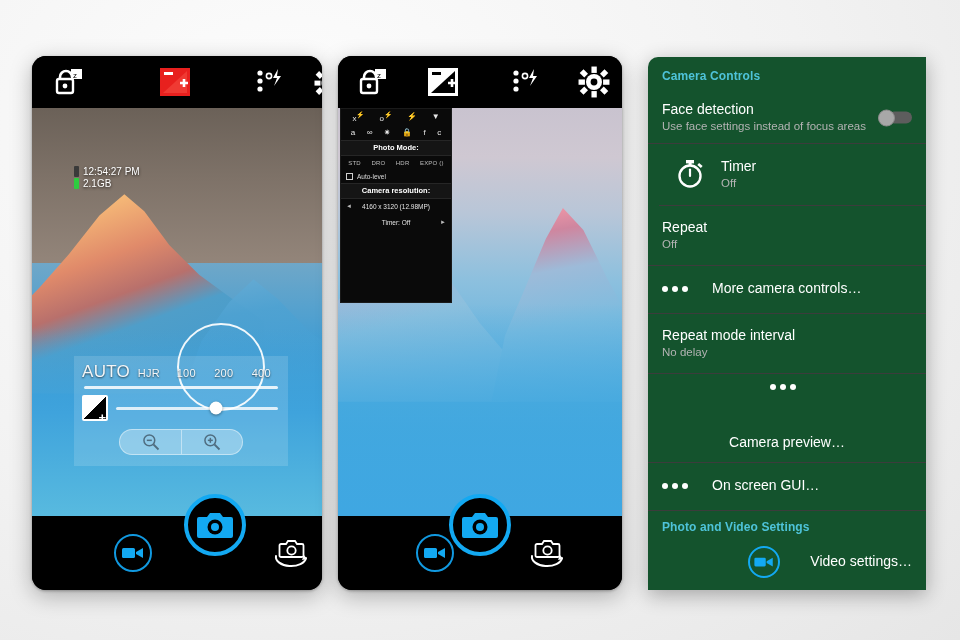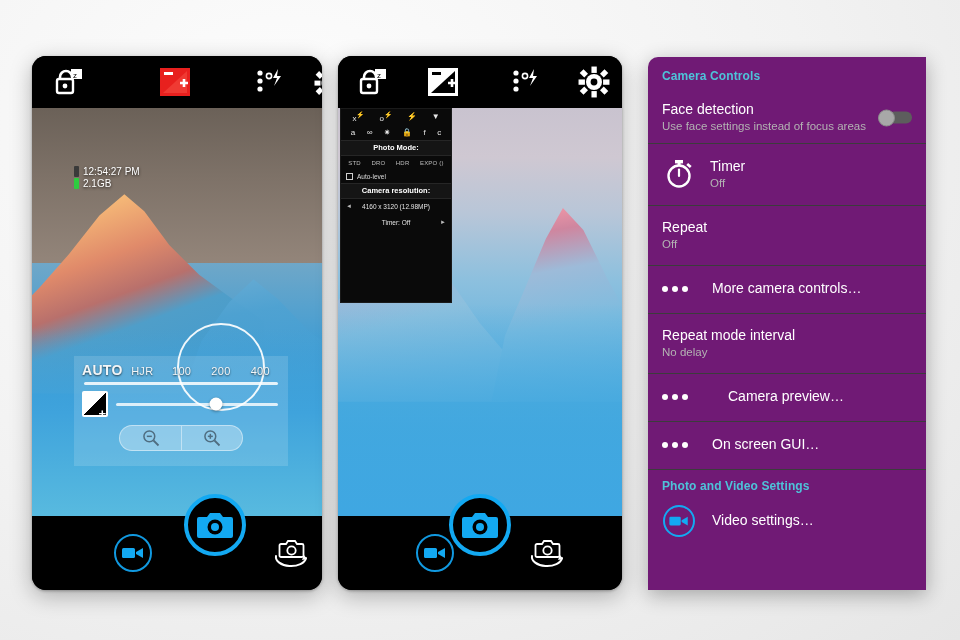--- a/index.html
+++ b/index.html
@@ -78,21 +78,21 @@
   
   .ctrl-overlay {
     position: absolute; z-index: 5;
     background: rgba(255,255,255,0.14);
   }
   .iso-row { display: flex; align-items: baseline; padding: 6px 8px 2px 8px; }
   .iso-item {
     flex: 1; text-align: center; color: #f3f6f8; font-size: 11px;
     text-shadow: 0 1px 2px rgba(0,0,0,.65); letter-spacing: .3px;
   }
-  .iso-item.sel { font-weight: bold; font-size: 14px; }
+  .iso-item.sel { font-weight: normal; font-size: 17px; }
   .iso-underline { height: 3px; background: rgba(255,255,255,0.85); margin: 2px 10px 0 10px; border-radius: 2px; }
 
   .exp-row { display: flex; align-items: center; padding: 6px 10px 4px 8px; gap: 8px; }
   .exp-badge {
     width: 26px; height: 26px; background: #fff; flex: 0 0 auto;
     position: relative; border-radius: 2px;
   }
   .exp-badge::before {
     content: ""; position: absolute; inset: 2px;
     background: linear-gradient(to bottom right, #fff 0 48%, #000 48% 100%);
@@ -156,21 +156,21 @@
   .switchcam { position: absolute; display: flex; align-items: center; justify-content: center; }
 
   
   .vslider { position: absolute; z-index: 7; }
   .vslider .bar { position: absolute; left: 50%; top: 0; width: 3px; height: 100%;
     background: #e9e9e9; transform: translateX(-50%); border-radius: 2px; }
 
   
   .panel {
     position: absolute; left: 648px; top: 57px; width: 278px; height: 533px;
-    background: #701a75; border-radius: 10px 0 0 0; overflow: hidden;
+    background: #14532d; border-radius: 10px 0 0 0; overflow: hidden;
     box-shadow: 0 5px 20px rgba(0,0,0,0.3);
     color: #fff;
   }
   .sec-header {
     color: #4ec3d9; font-size: 12px; font-weight: bold;
     padding: 12px 14px 8px 14px; letter-spacing: .1px;
   }
   .panel-row {
     position: relative; padding: 10px 14px 11px 14px;
     border-bottom: 1px solid #3c3c3c;
@@ -479,21 +479,21 @@
       <div class="texts" style="padding-right:46px;">
         <span class="row-title">Face detection</span>
         <span class="row-sub">Use face settings instead of focus areas</span>
       </div>
       <div class="toggle">
         <span class="track"></span>
         <span class="knob"></span>
       </div>
     </div>
 
-    <div class="panel-row" style="min-height:62px;">
+    <div class="panel-row" style="min-height:62px;margin-left:11px;">
       <span class="ricon">
         <svg width="32" height="32" viewBox="0 0 32 32">
           <circle cx="16" cy="18" r="10.5" fill="none" stroke="#fff" stroke-width="2.4"></circle>
           <rect x="12" y="2" width="8" height="3.4" fill="#fff"></rect>
           <rect x="14.6" y="5" width="3" height="3" fill="#fff"></rect>
           <rect x="24" y="6" width="4.6" height="2.8" fill="#fff" transform="rotate(40 26 7)"></rect>
           <line x1="16" y1="18" x2="16" y2="11.5" stroke="#fff" stroke-width="2.2" stroke-linecap="round"></line>
         </svg>
       </span>
       <div class="texts">
@@ -520,21 +520,21 @@
       </div>
     </div>
 
     <div class="panel-row" style="min-height:60px;">
       <div class="texts">
         <span class="row-title">Repeat mode interval</span>
         <span class="row-sub">No delay</span>
       </div>
     </div>
 
-    <div class="panel-row" style="min-height:48px; gap:32px;">
+    <div class="panel-row" style="min-height:48px; gap:16px;flex-direction:column;">
       <span class="dots3">
           <i></i>
           <i></i>
           <i></i>
         </span>
       <div class="texts">
         <span class="row-title">Camera preview…</span>
       </div>
     </div>
 
@@ -545,21 +545,21 @@
           <i></i>
         </span>
       <div class="texts">
         <span class="row-title">On screen GUI…</span>
       </div>
     </div>
 
     <div class="sec-header" style="padding:9px 14px 2px 14px;">Photo and Video Settings</div>
 
 
-    <div class="panel-row no-border" style="min-height:48px; gap:16px;">
+    <div class="panel-row no-border" style="min-height:48px; gap:29px;justify-content:flex-end;">
       <span class="ricon">
         <span class="circ-icon">
           <svg width="20" height="14" viewBox="0 0 22 16">
             <rect x="0" y="3" width="13" height="10" rx="1.5" fill="#13a9f2"></rect>
             <path d="M14 7 L21 3 L21 13 L14 9 Z" fill="#13a9f2"></path>
           </svg>
         </span>
       </span>
       <div class="texts">
         <span class="row-title">Video settings…</span>

